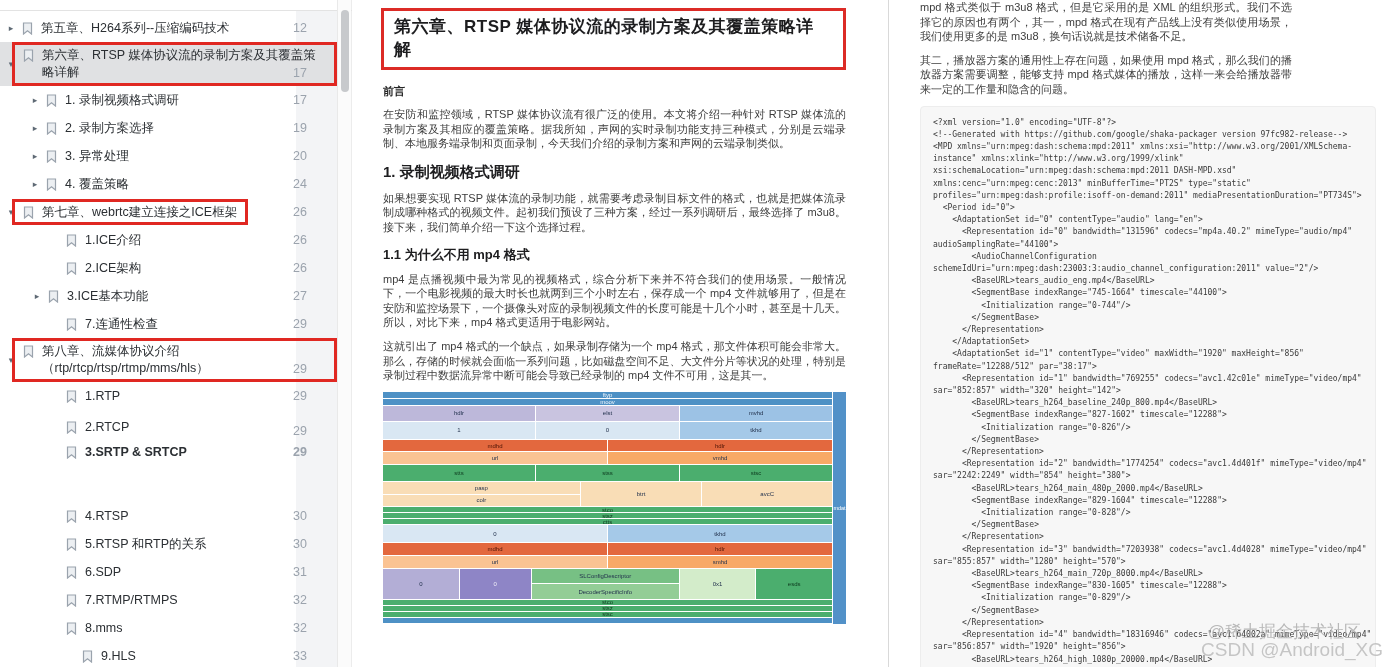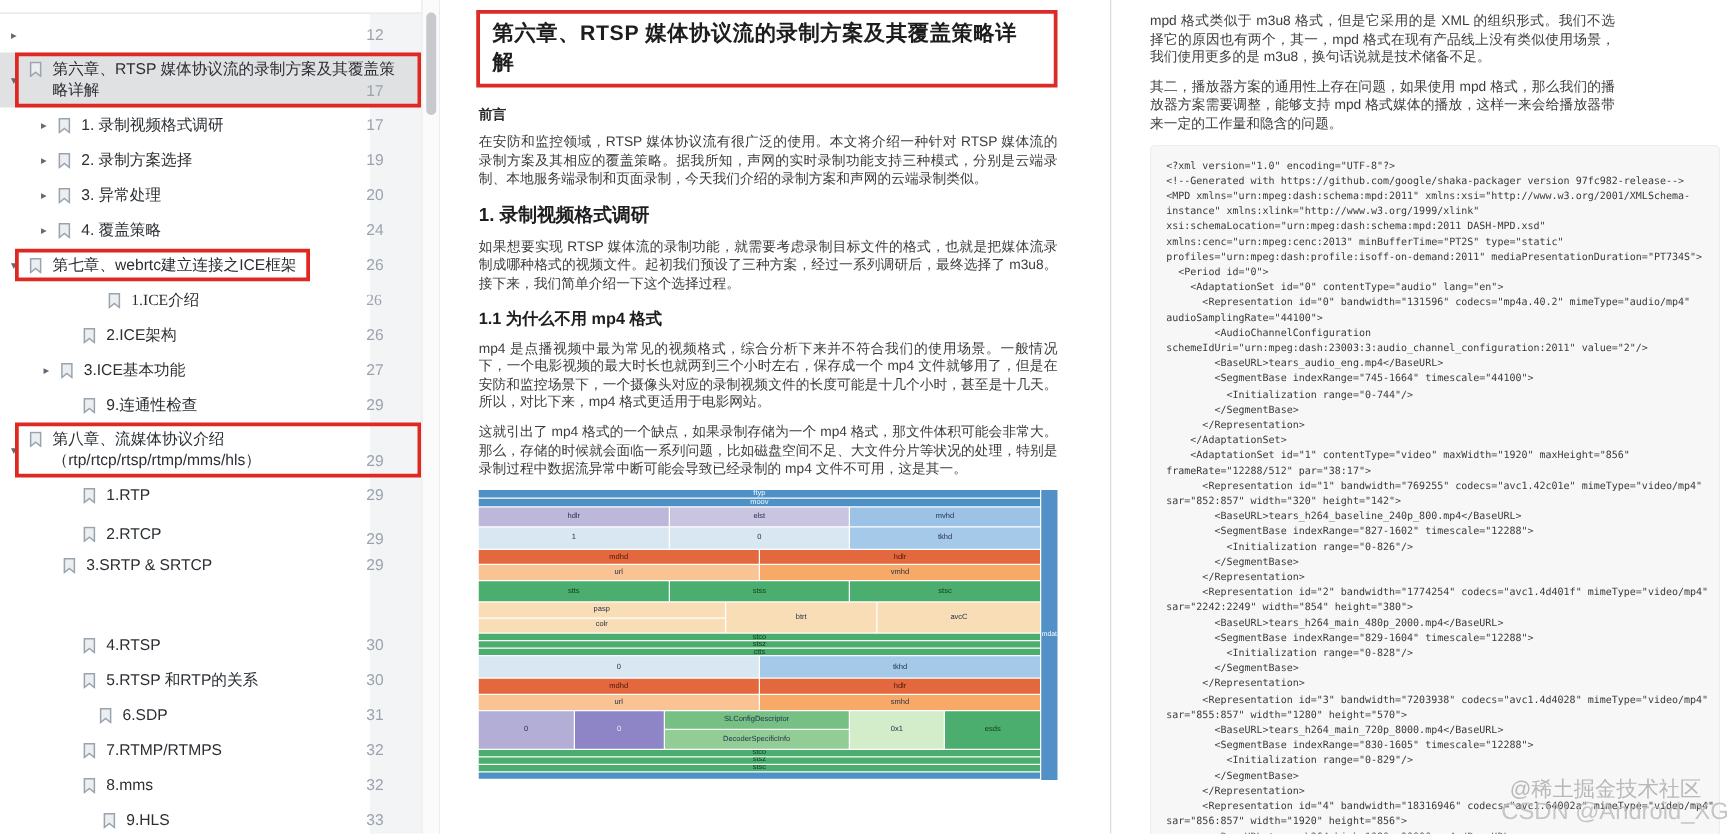--- a/index.html
+++ b/index.html
@@ -26,21 +26,21 @@
     color:#9ba3ad; font-size:12.5px; }
   .toc-row.two .toc-num { top:auto; bottom:6px; }
   .scrollbar { position:absolute; right:0; top:0; bottom:0; width:14px; background:#fbfbfb;
     border-left:1px solid #e9e9e9; }
   .scrollbar .thumb { position:absolute; left:3px; top:10px; width:8px; height:82px;
     background:#c7c9cc; border-radius:4px; }
 
   
   .page { position:absolute; top:0; height:667px; background:#fff; }
   .page-left { left:353px; width:536px; border-right:1px solid #d9d9d9; padding:6px 42px 0 30px; }
-  .page-right { left:890px; width:416px; padding:10px 14px 0 30px; }
+  .page-right { left:890px; width:416px; padding:0 14px 0 30px; }
 
   .doc-title-box { display:inline-block; border:3px solid #dc2b26; padding:4px 20px 6px 10px;
     margin:2px 0 10px -2px; }
   .doc-title { font-size:17px; font-weight:bold; color:#1d1d1f; letter-spacing:.5px; }
   .preface { font-size:11px; font-weight:bold; color:#262626; margin:4px 0 8px; }
   .para { font-size:11px; color:#3d3d3d; line-height:14.6px; margin:0 0 9px;
     text-align:justify; }
   .h2 { font-size:15px; font-weight:bold; color:#1d1d1f; margin:12px 0 9px; }
   .h3 { font-size:13px; font-weight:bold; color:#1d1d1f; margin:11px 0 8px; }
 
@@ -78,20 +78,26 @@
 <body>
 
 <div class="app">
 
   <aside class="sidebar">
     <div class="topline"></div>
     <div class="numstrip"></div>
     <nav class="toc" id="toc">
         <div class="toc-row" style="padding-left: 2px;">
           <span class="exp">▸</span>
+          <span class="boxwrap">
+            <svg width="11" height="13" class="bm-icon">
+              <path d="M1.5 1h8v11l-4-3.2L1.5 12Z" fill="#eceff2" stroke="#9aa3ad" stroke-width="1.2"></path>
+            </svg>
+            <span class="toc-label">第五章、H264系列--压缩编码技术</span>
+          </span>
           <span class="toc-num">12</span>
         </div>
         <div class="toc-row selected two" style="padding-left: 2px;">
           <span class="exp">▾</span>
           <span class="boxwrap redbox">
             <svg width="11" height="13" class="bm-icon">
               <path d="M1.5 1h8v11l-4-3.2L1.5 12Z" fill="#eceff2" stroke="#9aa3ad" stroke-width="1.2"></path>
             </svg>
             <span class="toc-label">第六章、RTSP 媒体协议流的录制方案及其覆盖策略详解</span>
           </span>
@@ -140,21 +146,21 @@
         <div class="toc-row" style="padding-left: 2px;">
           <span class="exp">▾</span>
           <span class="boxwrap redbox">
             <svg width="11" height="13" class="bm-icon">
               <path d="M1.5 1h8v11l-4-3.2L1.5 12Z" fill="#eceff2" stroke="#9aa3ad" stroke-width="1.2"></path>
             </svg>
             <span class="toc-label">第七章、webrtc建立连接之ICE框架</span>
           </span>
           <span class="toc-num">26</span>
         </div>
-        <div class="toc-row" style="padding-left: 84px; font-family: Liberation Serif, serif;">
+        <div class="toc-row" style="padding-left: 64px;">
           <span class="boxwrap">
             <svg width="11" height="13" class="bm-icon">
               <path d="M1.5 1h8v11l-4-3.2L1.5 12Z" fill="#eceff2" stroke="#9aa3ad" stroke-width="1.2"></path>
             </svg>
             <span class="toc-label">1.ICE介绍</span>
           </span>
           <span class="toc-num">26</span>
         </div>
         <div class="toc-row" style="padding-left: 64px;">
           <span class="boxwrap">
@@ -173,21 +179,21 @@
             </svg>
             <span class="toc-label">3.ICE基本功能</span>
           </span>
           <span class="toc-num">27</span>
         </div>
         <div class="toc-row" style="padding-left: 64px;">
           <span class="boxwrap">
             <svg width="11" height="13" class="bm-icon">
               <path d="M1.5 1h8v11l-4-3.2L1.5 12Z" fill="#eceff2" stroke="#9aa3ad" stroke-width="1.2"></path>
             </svg>
-            <span class="toc-label">9.连通性检查</span>
+            <span class="toc-label">7.连通性检查</span>
           </span>
           <span class="toc-num">29</span>
         </div>
         <div class="toc-row two" style="padding-left: 2px;">
           <span class="exp">▾</span>
           <span class="boxwrap redbox">
             <svg width="11" height="13" class="bm-icon">
               <path d="M1.5 1h8v11l-4-3.2L1.5 12Z" fill="#eceff2" stroke="#9aa3ad" stroke-width="1.2"></path>
             </svg>
             <span class="toc-label">第八章、流媒体协议介绍（rtp/rtcp/rtsp/rtmp/mms/hls）</span>
@@ -205,21 +211,21 @@
         </div>
         <div class="toc-row" style="padding-left: 64px; align-items: flex-end;">
           <span class="boxwrap">
             <svg width="11" height="13" class="bm-icon">
               <path d="M1.5 1h8v11l-4-3.2L1.5 12Z" fill="#eceff2" stroke="#9aa3ad" stroke-width="1.2"></path>
             </svg>
             <span class="toc-label">2.RTCP</span>
           </span>
           <span class="toc-num">29</span>
         </div>
-        <div class="toc-row" style="padding-left: 48px;">
+        <div class="toc-row" style="padding-left: 64px; font-weight: bold;">
           <span class="boxwrap">
             <svg width="11" height="13" class="bm-icon">
               <path d="M1.5 1h8v11l-4-3.2L1.5 12Z" fill="#eceff2" stroke="#9aa3ad" stroke-width="1.2"></path>
             </svg>
             <span class="toc-label">3.SRTP &amp; SRTCP</span>
           </span>
           <span class="toc-num">29</span>
         </div>
         <div class="toc-row" style="padding-left: 64px; margin-top: 36px;">
           <span class="boxwrap">
@@ -232,21 +238,21 @@
         </div>
         <div class="toc-row" style="padding-left: 64px;">
           <span class="boxwrap">
             <svg width="11" height="13" class="bm-icon">
               <path d="M1.5 1h8v11l-4-3.2L1.5 12Z" fill="#eceff2" stroke="#9aa3ad" stroke-width="1.2"></path>
             </svg>
             <span class="toc-label">5.RTSP 和RTP的关系</span>
           </span>
           <span class="toc-num">30</span>
         </div>
-        <div class="toc-row" style="padding-left: 64px; margin-left: 13px;">
+        <div class="toc-row" style="padding-left: 64px;">
           <span class="boxwrap">
             <svg width="11" height="13" class="bm-icon">
               <path d="M1.5 1h8v11l-4-3.2L1.5 12Z" fill="#eceff2" stroke="#9aa3ad" stroke-width="1.2"></path>
             </svg>
             <span class="toc-label">6.SDP</span>
           </span>
           <span class="toc-num">31</span>
         </div>
         <div class="toc-row" style="padding-left: 64px;">
           <span class="boxwrap">

